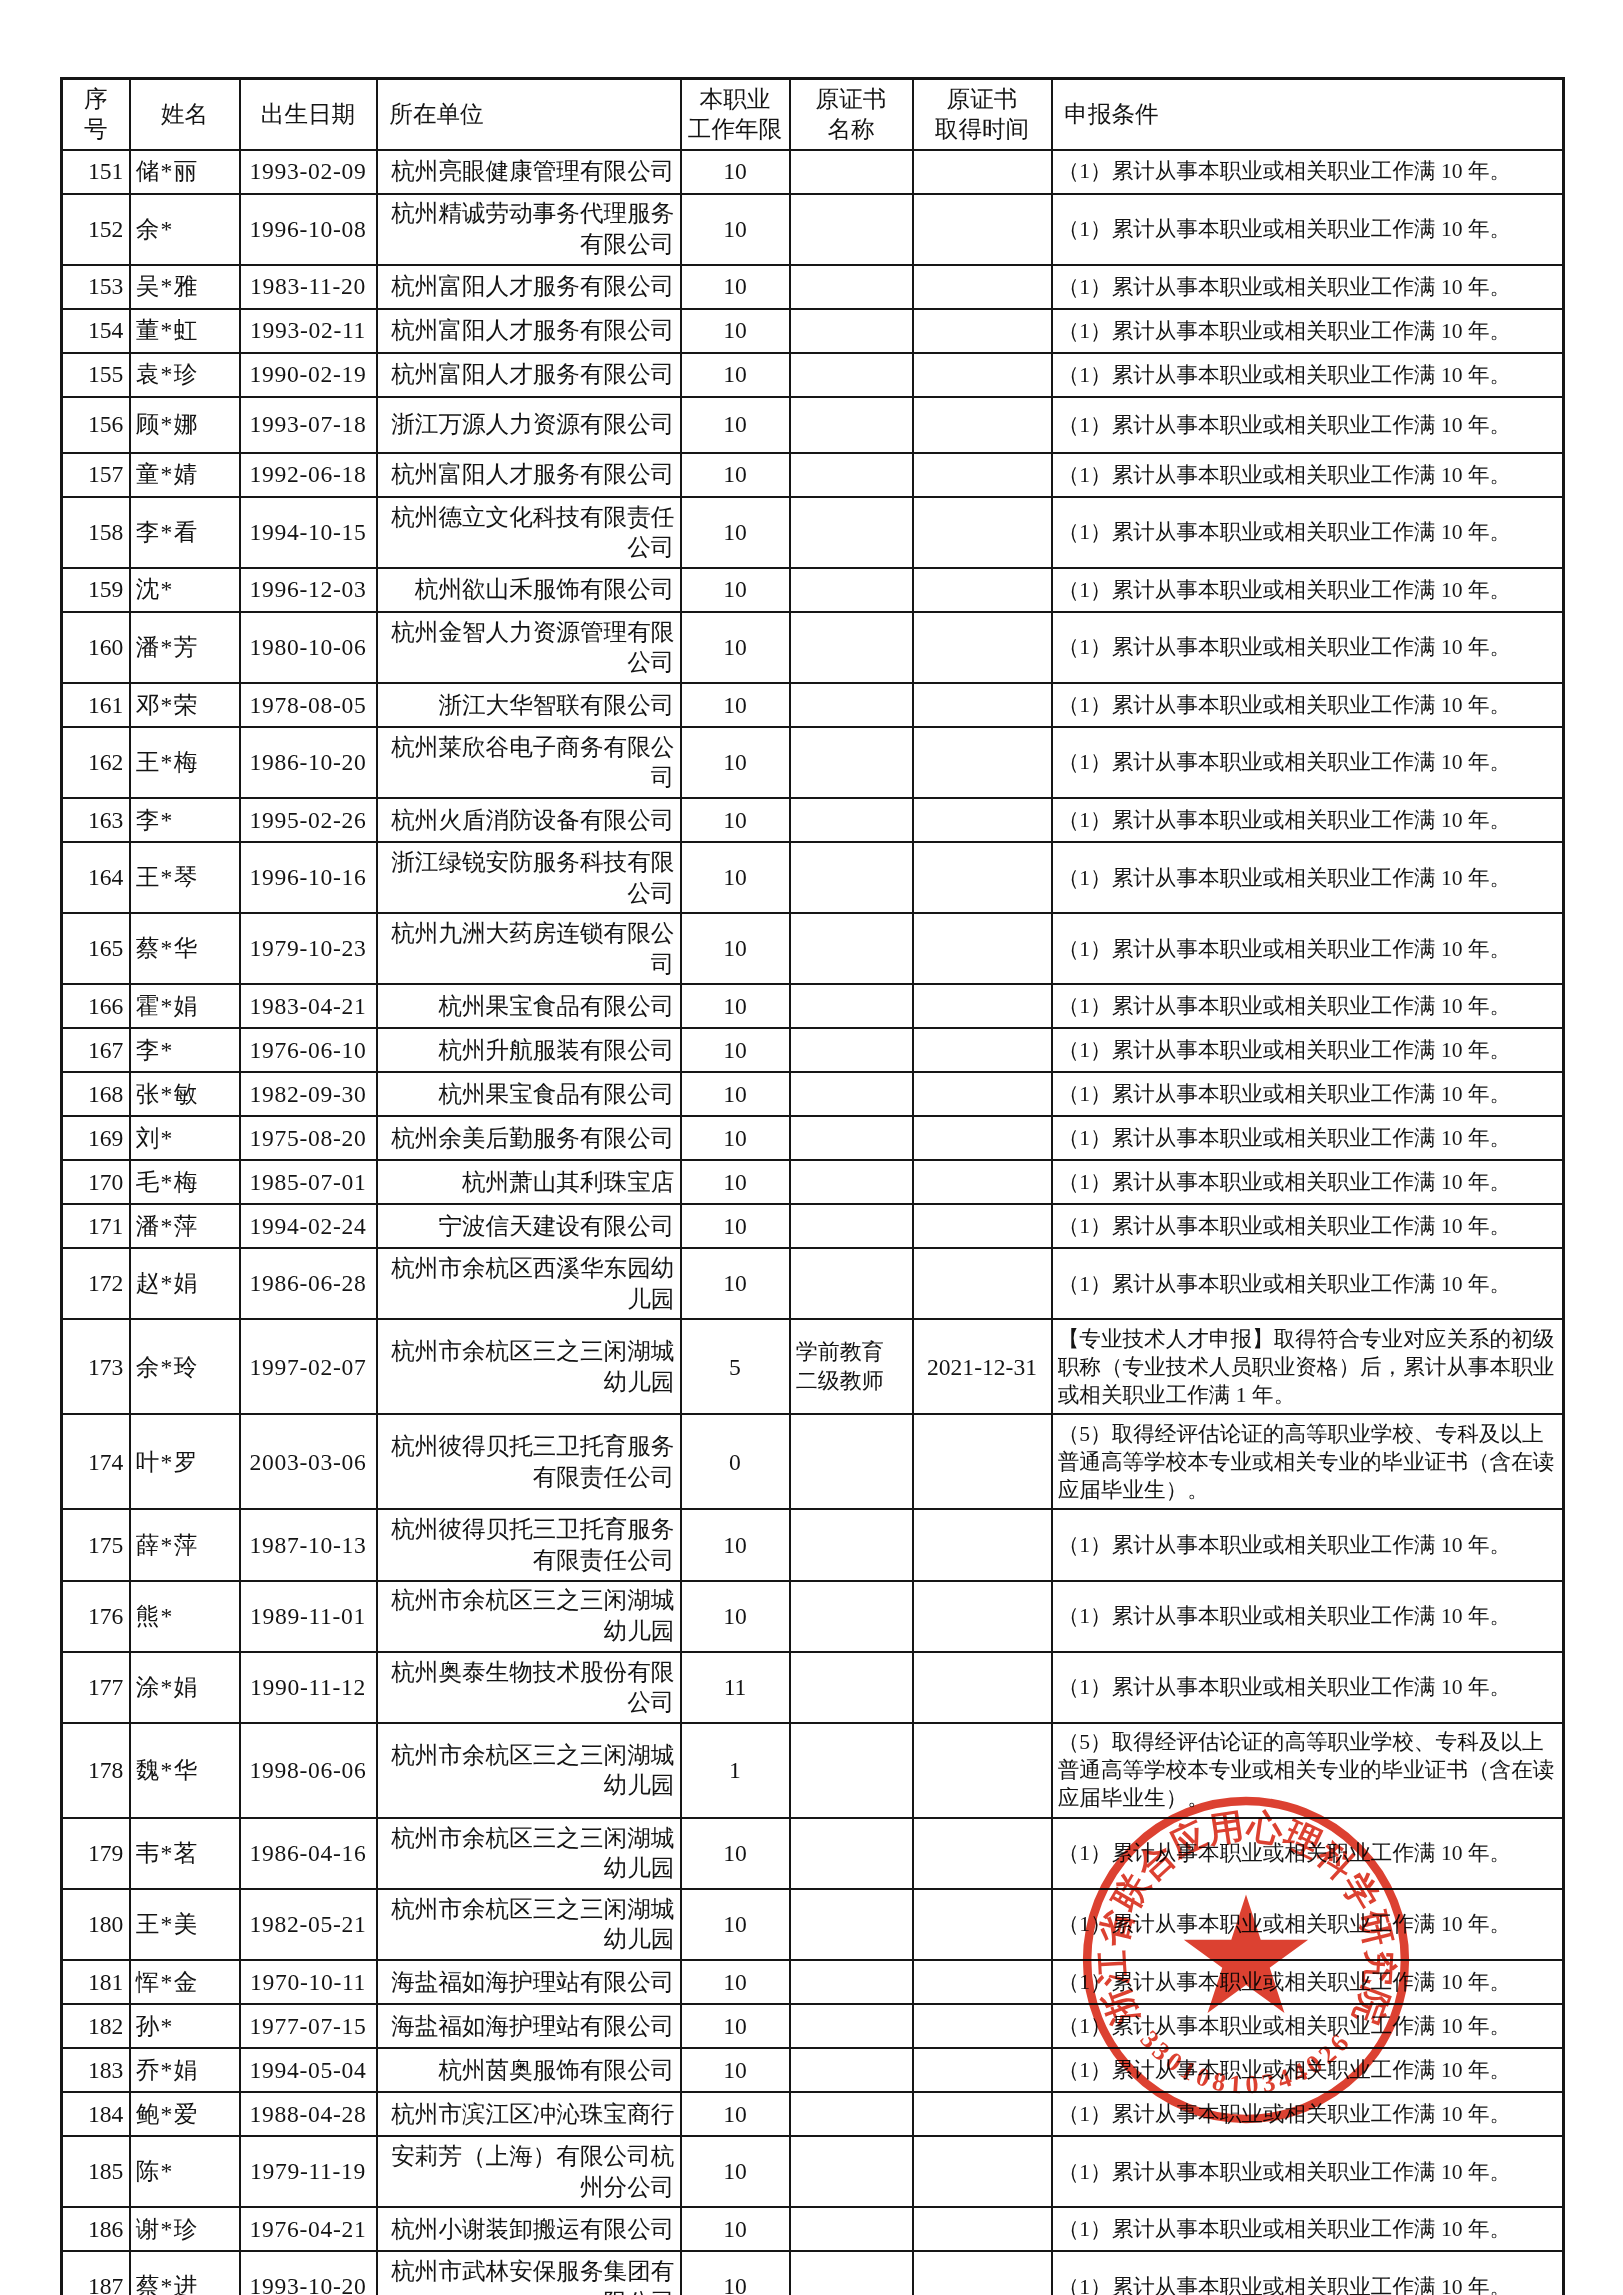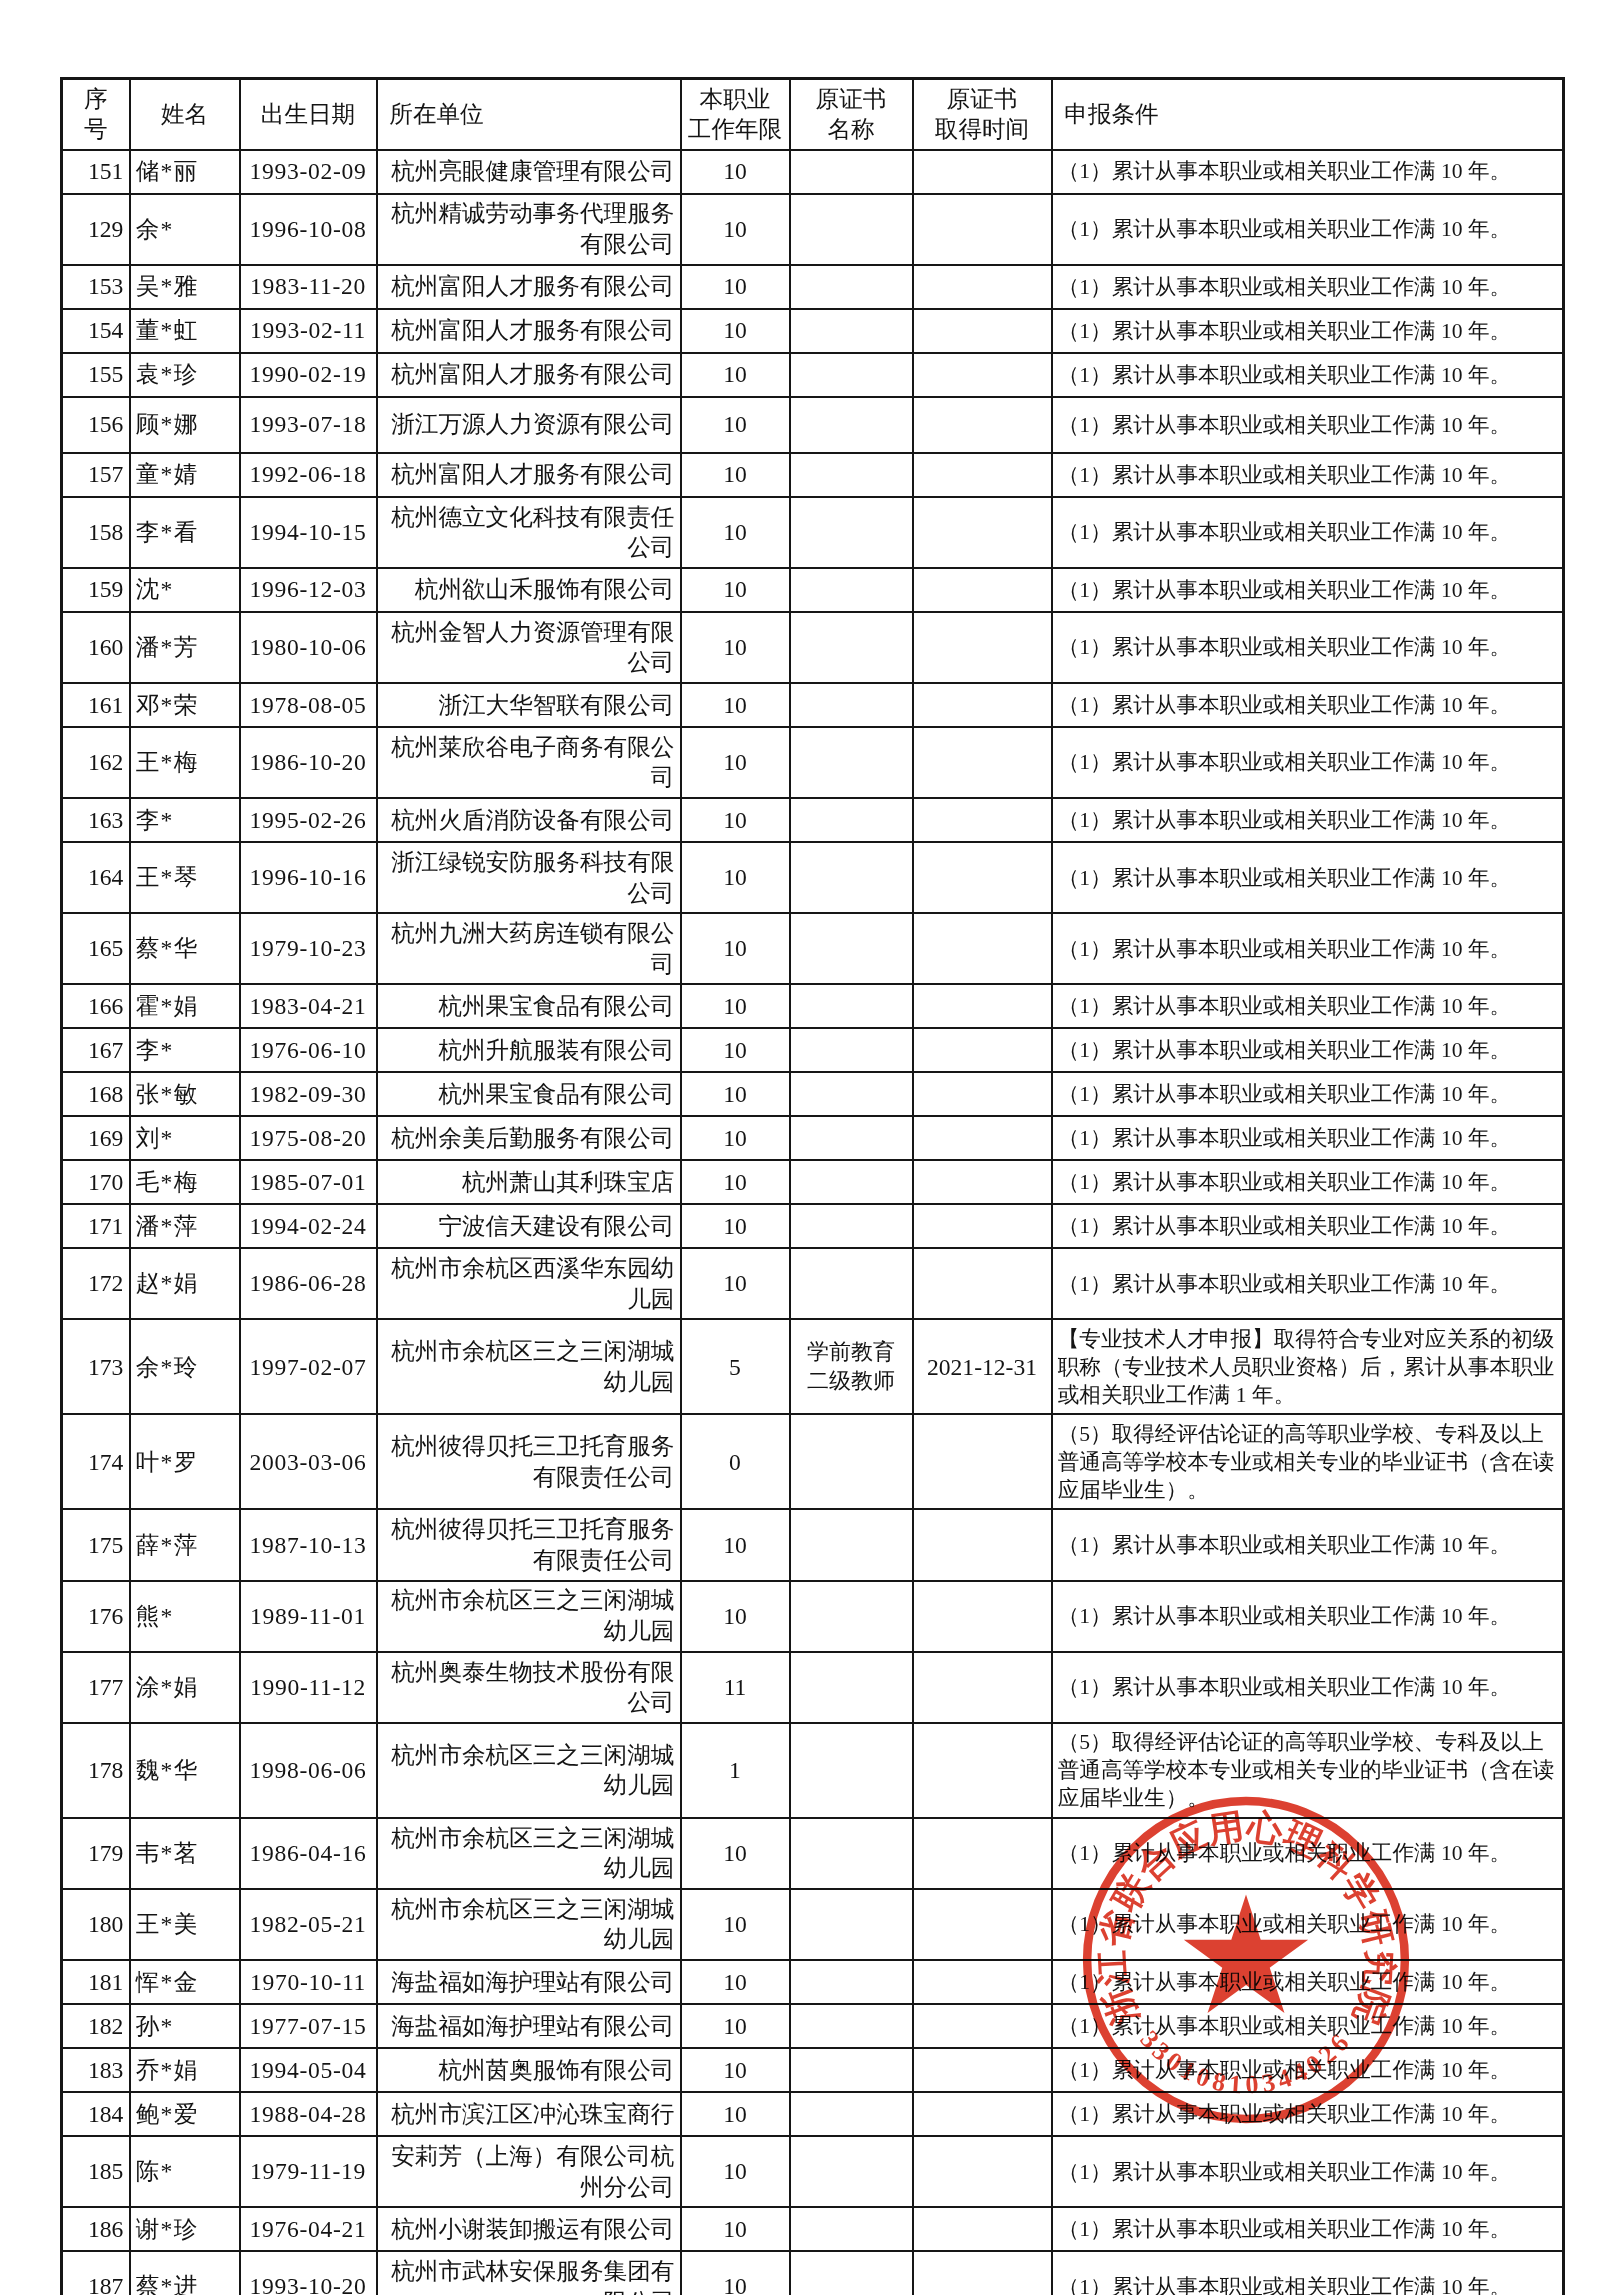--- a/index.html
+++ b/index.html
@@ -24,21 +24,21 @@
     overflow:hidden;
   }
   .roster thead tr{height:71px;}
   .roster th{font-weight:normal;white-space:pre-line;text-align:center;padding:1.3px 2.6px;}
   .roster th.h-left{text-align:left;padding-left:11.8px;}
   .c-no{text-align:right;padding:1.3px;}
   .c-name{text-align:left;padding-left:10.5px;letter-spacing:1.3px;}
   .c-birth{text-align:center;letter-spacing:0.7px;}
   .c-company{text-align:right;padding-left:9.2px;padding-right:3.9px;}
   .c-years{text-align:center;}
-  .c-cert{text-align:center;white-space:pre-line;font-size:22px;}
+  .c-cert{white-space:pre-line;font-size:22px;}
   .c-date{text-align:center;}
   .c-cond{text-align:left;font-size:21.6px;padding-left:17px;padding-right:5.2px;line-height:1.45;margin-left:11px;}
   
   .seal{
     position:absolute;left:1076px;top:1790px;width:340px;height:340px;
     opacity:.9;mix-blend-mode:multiply;pointer-events:none;
   }
   .seal text{font-family:"Liberation Serif","DejaVu Serif",serif;font-weight:bold;}
 </style>
 </head>
@@ -78,21 +78,21 @@
           <td class="c-no">151</td>
           <td class="c-name">储*丽</td>
           <td class="c-birth">1993-02-09</td>
           <td class="c-company">杭州亮眼健康管理有限公司</td>
           <td class="c-years">10</td>
           <td class="c-cert"></td>
           <td class="c-date"></td>
           <td class="c-cond">（1）累计从事本职业或相关职业工作满 10 年。</td>
         </tr>
         <tr style="height: 61px;">
-          <td class="c-no">129</td>
+          <td class="c-no">152</td>
           <td class="c-name">余*</td>
           <td class="c-birth">1996-10-08</td>
           <td class="c-company">杭州精诚劳动事务代理服务有限公司</td>
           <td class="c-years">10</td>
           <td class="c-cert"></td>
           <td class="c-date"></td>
           <td class="c-cond">（1）累计从事本职业或相关职业工作满 10 年。</td>
         </tr>
         <tr style="height: 44px;">
           <td class="c-no">153</td>

